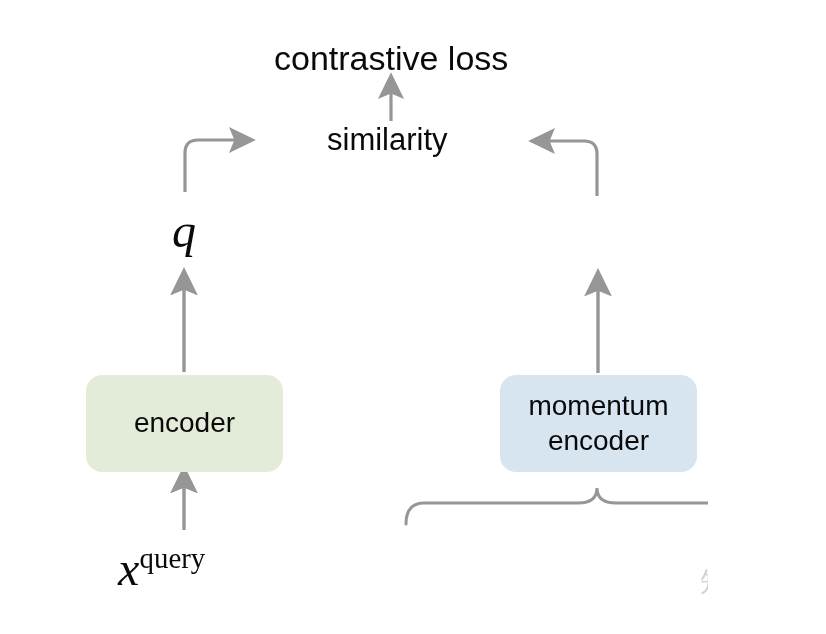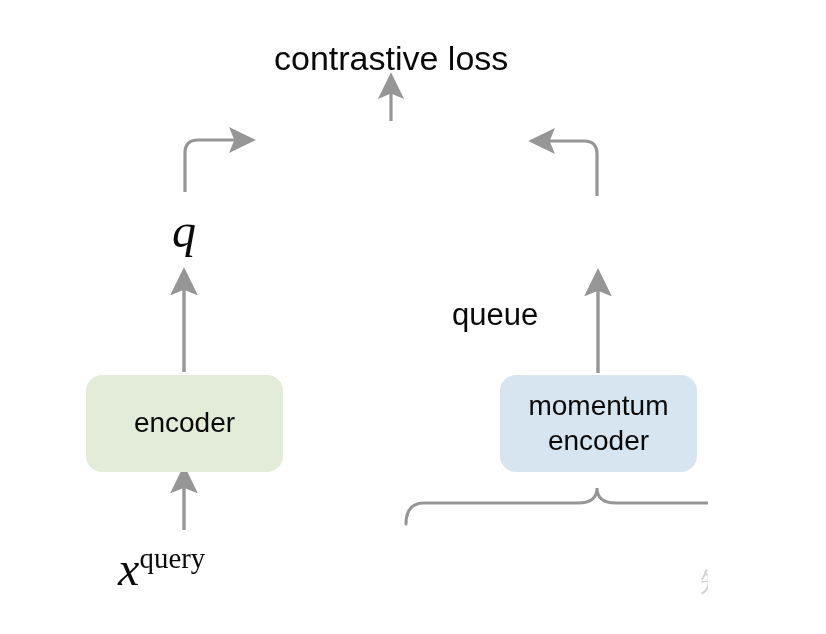--- a/index.html
+++ b/index.html
@@ -112,27 +112,27 @@
     </g>
 
     <g>
       <path d="M406,524 Q406,503 424,503 L578,503 Q597,503 597,488
                Q597,503 616,503 L785,503 Q803,503 803,524" fill="none" stroke="#969696" stroke-width="3.0" stroke-linecap="round"></path>
     </g>
   </svg>
 
   <div class="sans-label" style="left:274px; top:41px; font-size:34px;">contrastive loss</div>
 
+  <div class="sans-label" style="left:327px; top:124px; font-size:31px;">similarity</div>
 
   <div class="math" style="left:172px; top:207px; font-size:48px;">
     <span class="var">q</span>
   </div>
 
 
-  <div class="sans-label" style="left:452px; top:299px; font-size:31px;">queue</div>
 
   <div class="box" style="left:86px; top:375px; width:197px; height:97px;
               background:#e3ecd8; font-size:28px;">
     <span>encoder</span>
   </div>
 
   <div class="box" style="left:500px; top:375px; width:197px; height:97px;
               background:#d6e5f0; font-size:28px; flex-direction:column;">
     <span>momentum</span>
     <span>encoder</span>

